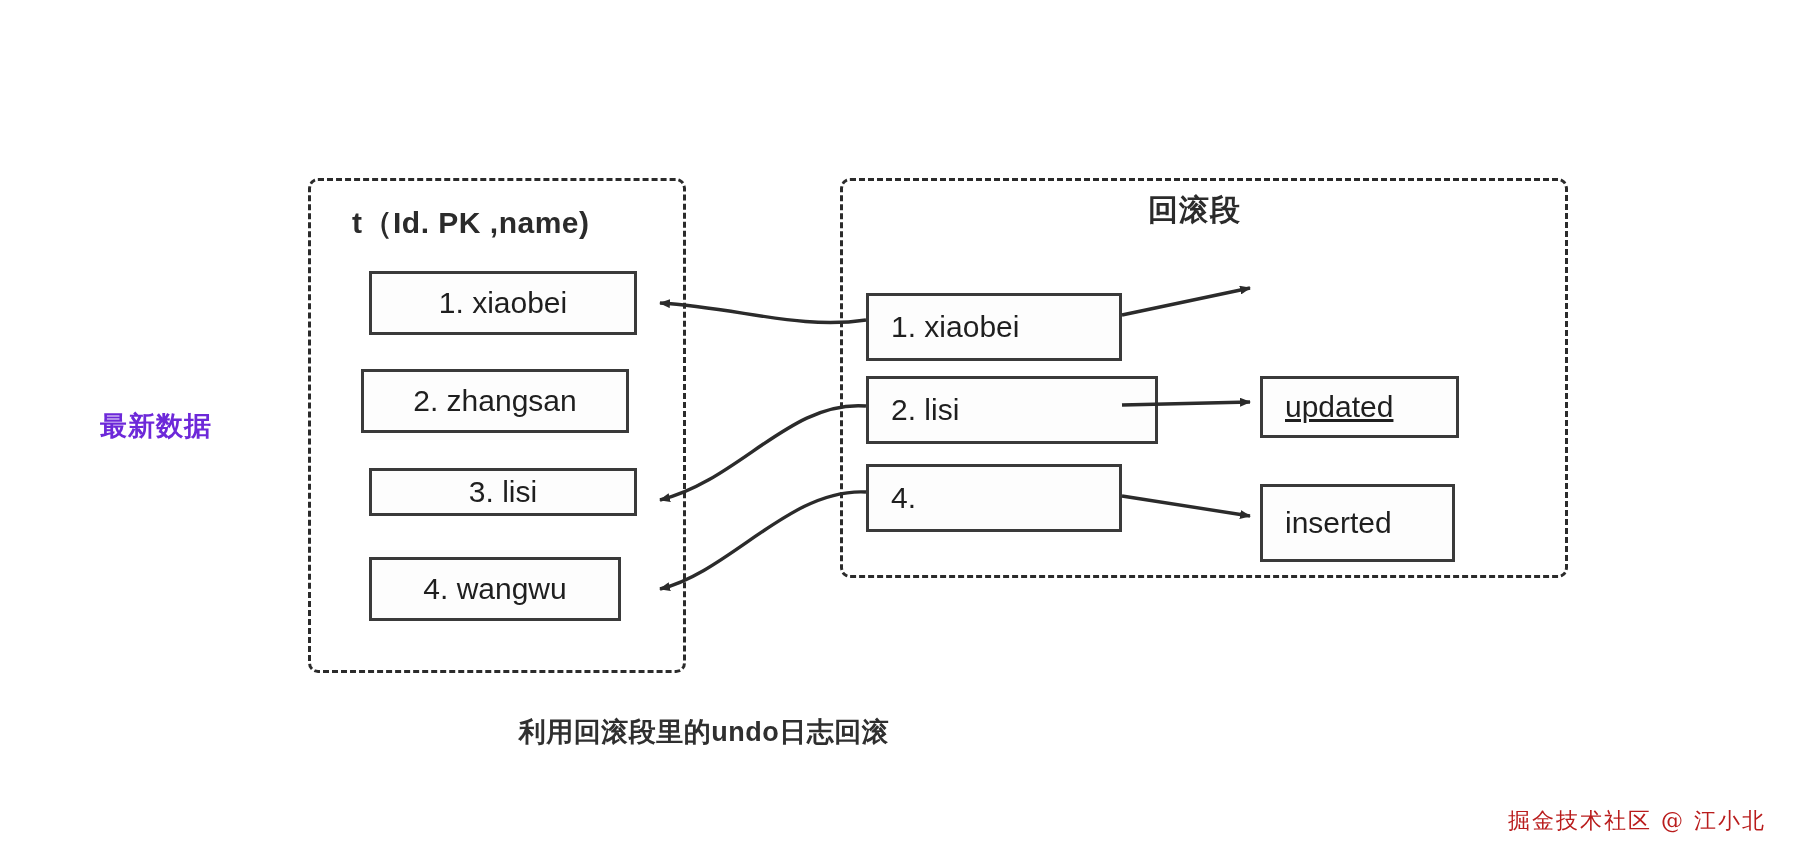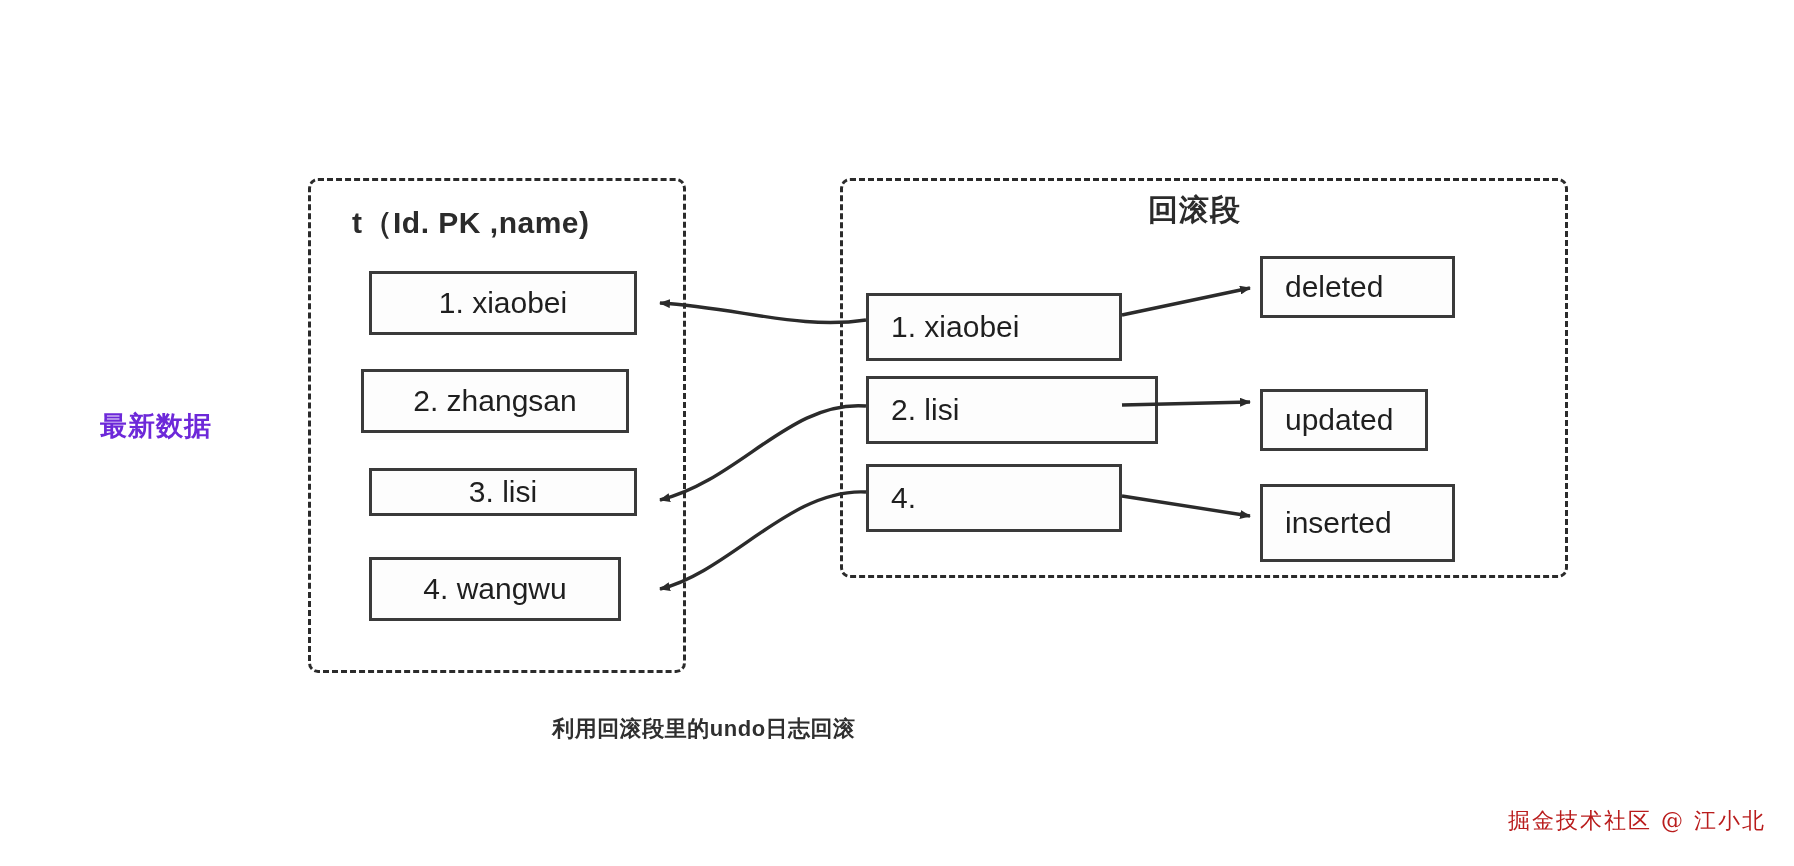--- a/index.html
+++ b/index.html
@@ -47,21 +47,21 @@
     color: #6d28d9;
     letter-spacing: 1px;
   }
 
   .bottom-caption {
     position: absolute;
     left: 0;
     top: 714px;
     width: 1608px;
     text-align: center;
-    font-size: 22px;
+    font-size: 27px;
     font-weight: 700;
     color: #2f2f2f;
     letter-spacing: 0.5px;
     text-decoration: underline;
   }
   .bottom-shift { display: inline-block; transform: translateX(-100px); }
 
   .watermark {
     position: absolute;
     right: 28px;
@@ -134,21 +134,21 @@
   #row-3 { left: 369px; top: 468px; width: 268px; height: 48px; }
   #row-4 { left: 369px; top: 557px; width: 252px; height: 64px; }
 
   
   #undo-1 { left: 866px; top: 293px; width: 256px; height: 68px; }
   #undo-2 { left: 866px; top: 376px; width: 292px; height: 68px; }
   #undo-3 { left: 866px; top: 464px; width: 256px; height: 68px; }
 
   
   #status-1 { left: 1260px; top: 256px; width: 195px; height: 62px; }
-  #status-2 { left: 1260px; top: 389px; width: 168px; height: 62px; }
+  #status-2 { left: 1260px; top: 376px; width: 199px; height: 62px; text-decoration: underline; }
   #status-3 { left: 1260px; top: 484px; width: 195px; height: 78px; }
 
   
   #connectors {
     position: absolute;
     left: 0;
     top: 0;
     width: 1794px;
     height: 866px;
     pointer-events: none;
@@ -171,21 +171,20 @@
   <div class="cell" id="row-3">3. lisi</div>
   <div class="cell" id="row-4">4. wangwu</div>
 
   <div class="dashed-panel" id="panel-segment"></div>
   <div class="panel-heading" id="segment-heading">回滚段</div>
 
   <div class="cell left-align" id="undo-1">1. xiaobei</div>
   <div class="cell left-align" id="undo-2">2. lisi</div>
   <div class="cell left-align" id="undo-3">4.</div>
 
-  <div class="cell left-align" id="status-1">deleted</div>
   <div class="cell left-align" id="status-2">updated</div>
   <div class="cell left-align" id="status-3">inserted</div>
 
   <svg id="connectors" viewBox="0 0 1794 866">
     <defs>
       <marker id="arrowhead" markerWidth="11" markerHeight="9" refX="10" refY="4.5" orient="auto" markerUnits="userSpaceOnUse">
         <path d="M0,0 L11,4.5 L0,9 z" fill="#2b2b2b"></path>
       </marker>
     </defs>
 

